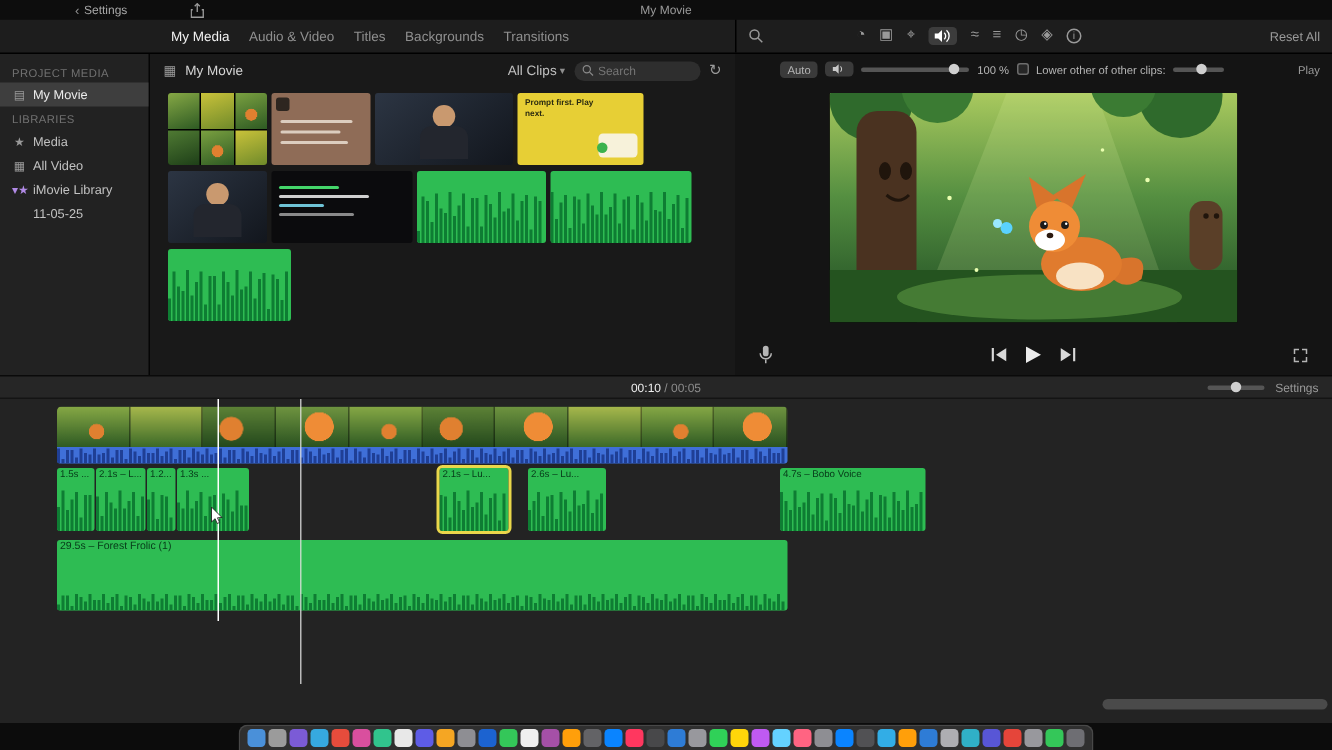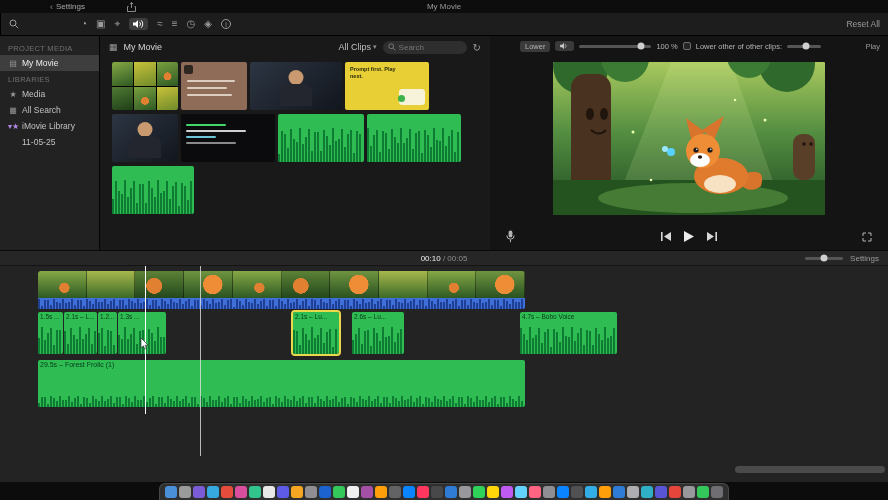--- a/index.html
+++ b/index.html
@@ -133,20 +133,27 @@
           <path d="M1.5 4.5h-1v5h8v-5h-1" stroke="#9a9a9a" stroke-width="0.9" fill="none"></path>
           <line x1="4.5" y1="0.5" x2="4.5" y2="6" stroke="#9a9a9a" stroke-width="0.9"></line>
           <path d="M2.8 2.2 4.5 0.5 6.2 2.2" stroke="#9a9a9a" stroke-width="0.9" fill="none"></path>
         </svg>
     </span>
   </div>
   <div class="win-title">My Movie</div>
 </div>
 
 <div class="toolbar">
+  <div class="tabs">
+    <span class="tab active">My Media</span>
+    <span class="tab">Audio &amp; Video</span>
+    <span class="tab">Titles</span>
+    <span class="tab">Backgrounds</span>
+    <span class="tab">Transitions</span>
+  </div>
   <div class="viewer-tools">
     <span>
       <svg width="10" height="10" viewBox="0 0 10 10">
           <circle cx="4" cy="4" r="3" stroke="#9a9a9a" fill="none"></circle>
           <line x1="6.3" y1="6.3" x2="9.2" y2="9.2" stroke="#9a9a9a"></line>
         </svg>
     </span>
     <div class="tool-icons">
       <span class="tool-icon">◔</span>
       <span class="tool-icon">▣</span>
@@ -177,21 +184,21 @@
       <span class="ic">▤</span>
       <span>My Movie</span>
     </div>
     <div class="side-head">LIBRARIES</div>
     <div class="side-item">
       <span class="ic">★</span>
       <span>Media</span>
     </div>
     <div class="side-item">
       <span class="ic">▦</span>
-      <span>All Search</span>
+      <span>All Video</span>
     </div>
     <div class="side-item">
       <span class="ic purple">▾★</span>
       <span>iMovie Library</span>
     </div>
     <div class="side-item indent">
       <span>11-05-25</span>
     </div>
   </div>
 
@@ -353,21 +360,21 @@
               <i style="height: 92.467%;"></i>
             </div>
         </div>
       </div>
     </div>
   </div>
 
   <div class="viewer">
     <div class="audio-bar">
       <span class="pill">
-          <span>Lower</span>
+          <span>Auto</span>
         </span>
       <span class="pill">
         <span>
           <svg width="9" height="8" viewBox="0 0 11 10">
               <polygon points="0,3.4 2.5,3.4 5,1 5,9 2.5,6.6 0,6.6" fill="#c8c8c8"></polygon>
               <path d="M6.5 2.8a3 3 0 0 1 0 4.4" stroke="#c8c8c8" fill="none" stroke-width="0.9"></path>
             </svg>
         </span>
       </span>
       <span class="slider" style="width:72px">

